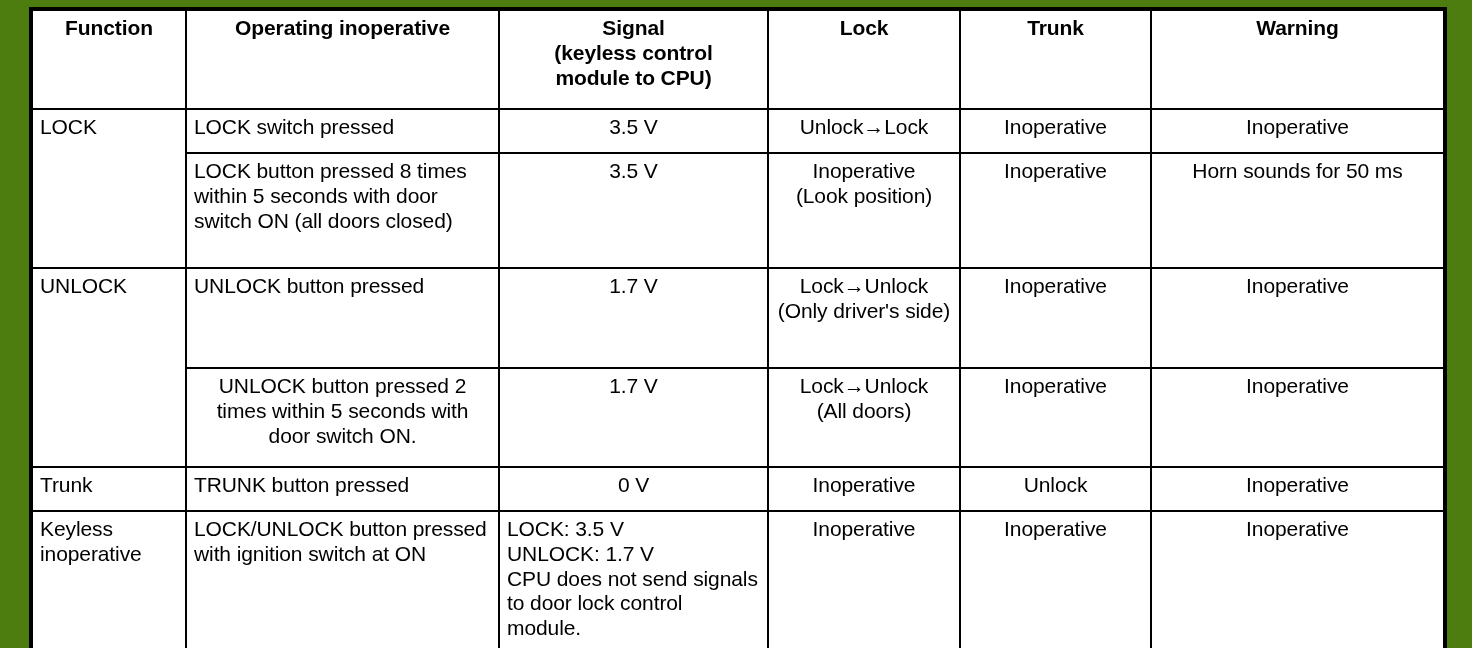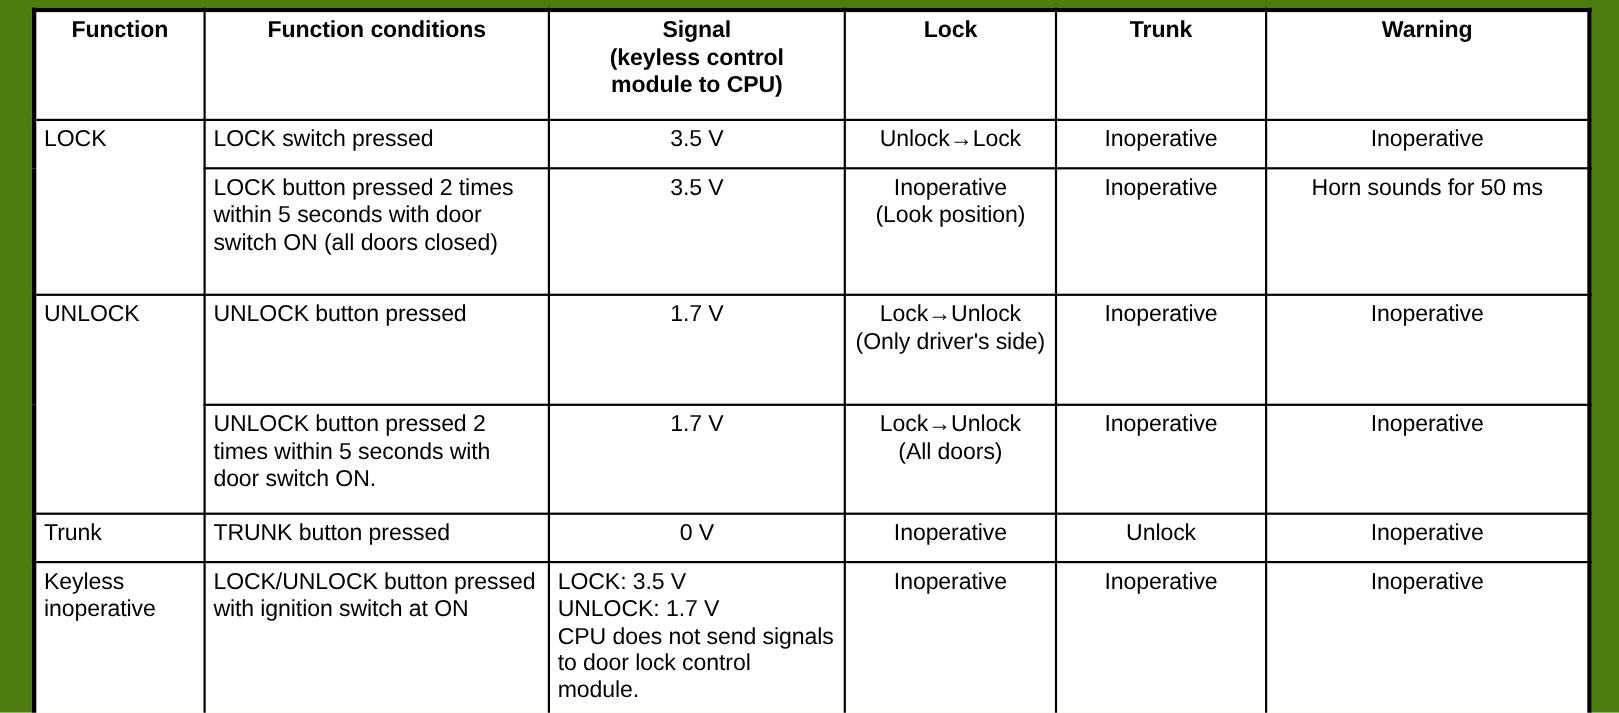--- a/index.html
+++ b/index.html
@@ -72,21 +72,21 @@
   col.c-signal     { width: 269px; }
   col.c-door       { width: 192px; }
   col.c-trunk      { width: 191px; }
   col.c-warning    { width: 294px; }
 
   
   tr.r-head td { height: 88px; }
   tr.r-lock1 td { height: 33px; }
   tr.r-lock2 td { height: 104px; }
   tr.r-unlock1 td { height: 89px; }
-  tr.r-unlock2 td { height: 88px; }
+  tr.r-unlock2 td { height: 88px; text-align: center; }
   tr.r-trunk td { height: 33px; }
   tr.r-keyless td { height: 130px; }
 
   .nowrapline { white-space: pre-line; }
 </style>
 </head>
 <body>
 
 <div id="page">
 
@@ -96,40 +96,40 @@
       <col class="c-conditions">
       <col class="c-signal">
       <col class="c-door">
       <col class="c-trunk">
       <col class="c-warning">
     </colgroup>
     <tbody>
 
       <tr class="r-head">
         <td class="hdr">Function</td>
-        <td class="hdr">Function conditions</td>
+        <td class="hdr">Operating inoperative</td>
         <td class="hdr nowrapline">Signal
 (keyless control
 module to CPU)</td>
         <td class="hdr">Lock</td>
         <td class="hdr">Trunk</td>
         <td class="hdr">Warning</td>
       </tr>
 
       <tr class="r-lock1">
         <td class="fn" rowspan="2">LOCK</td>
         <td class="cond">LOCK switch pressed</td>
         <td class="ctr">3.5 V</td>
         <td class="ctr">Unlock→Lock</td>
         <td class="ctr">Inoperative</td>
         <td class="ctr">Inoperative</td>
       </tr>
 
       <tr class="r-lock2">
-        <td class="cond">LOCK button pressed 2 times within 5 seconds with door switch ON (all doors closed)</td>
+        <td class="cond">LOCK button pressed 8 times within 5 seconds with door switch ON (all doors closed)</td>
         <td class="ctr">3.5 V</td>
         <td class="ctr nowrapline">Inoperative
 (Look position)</td>
         <td class="ctr">Inoperative</td>
         <td class="ctr">Horn sounds for 50 ms</td>
       </tr>
 
       <tr class="r-unlock1">
         <td class="fn" rowspan="2">UNLOCK</td>
         <td class="cond">UNLOCK button pressed</td>

